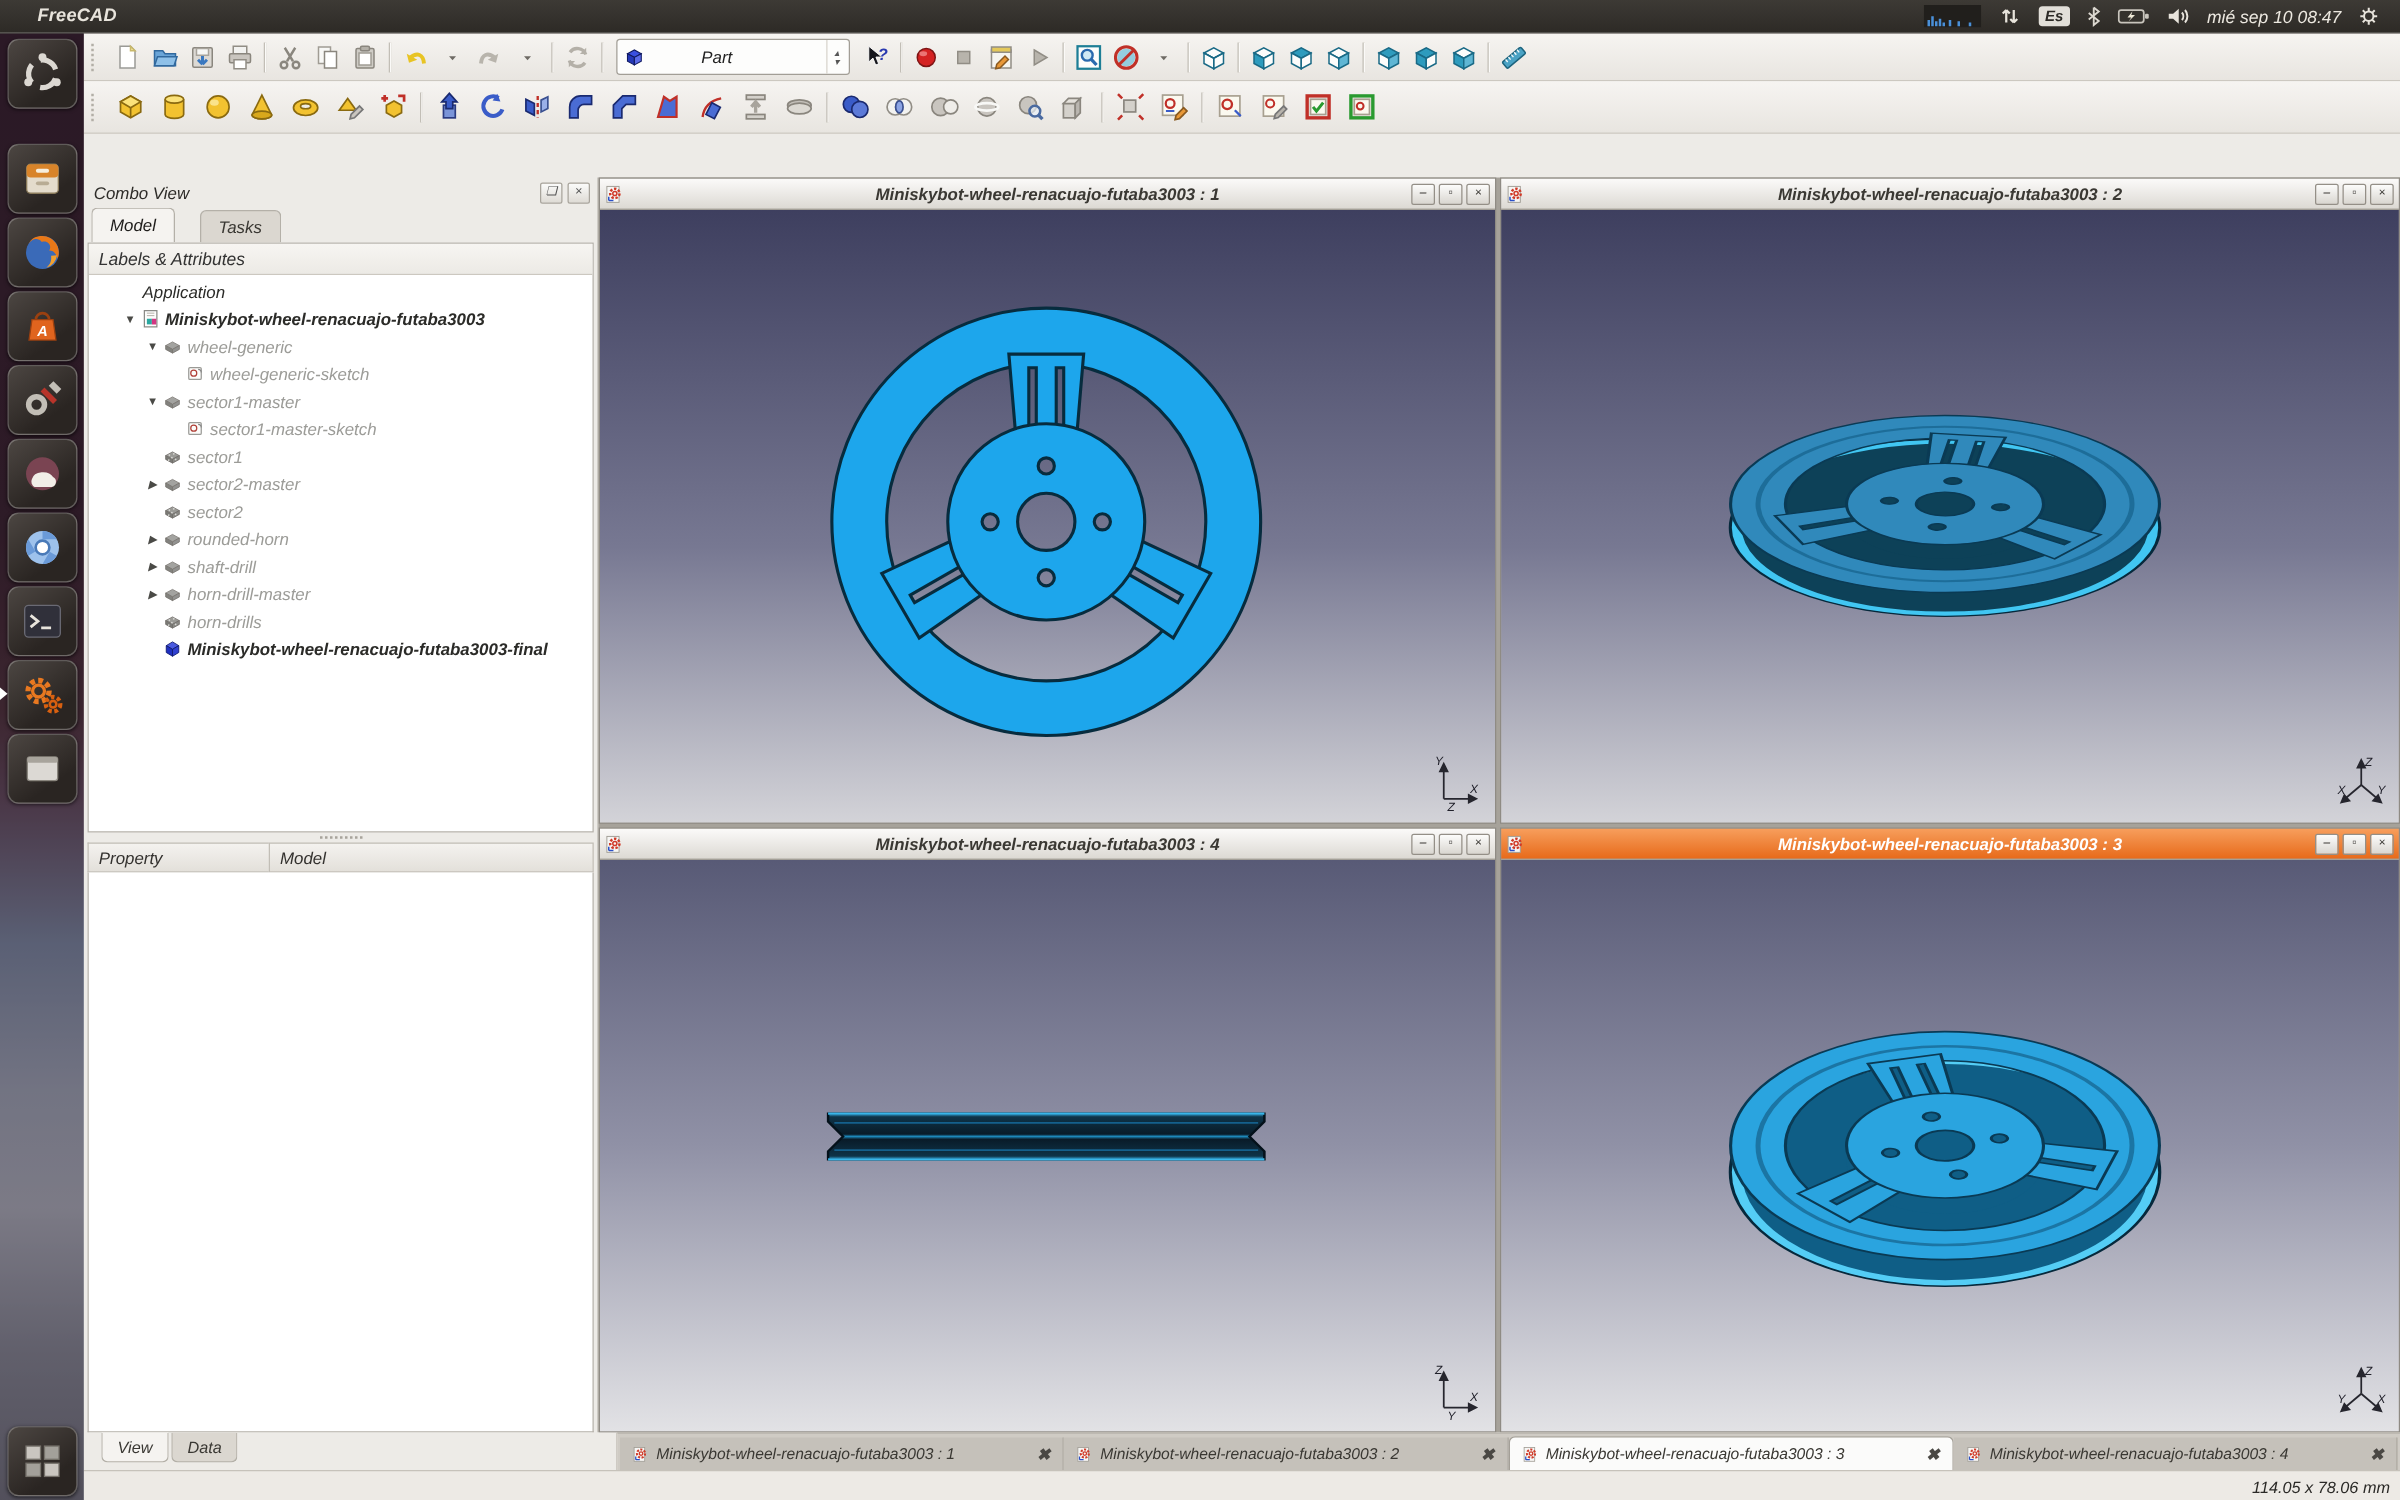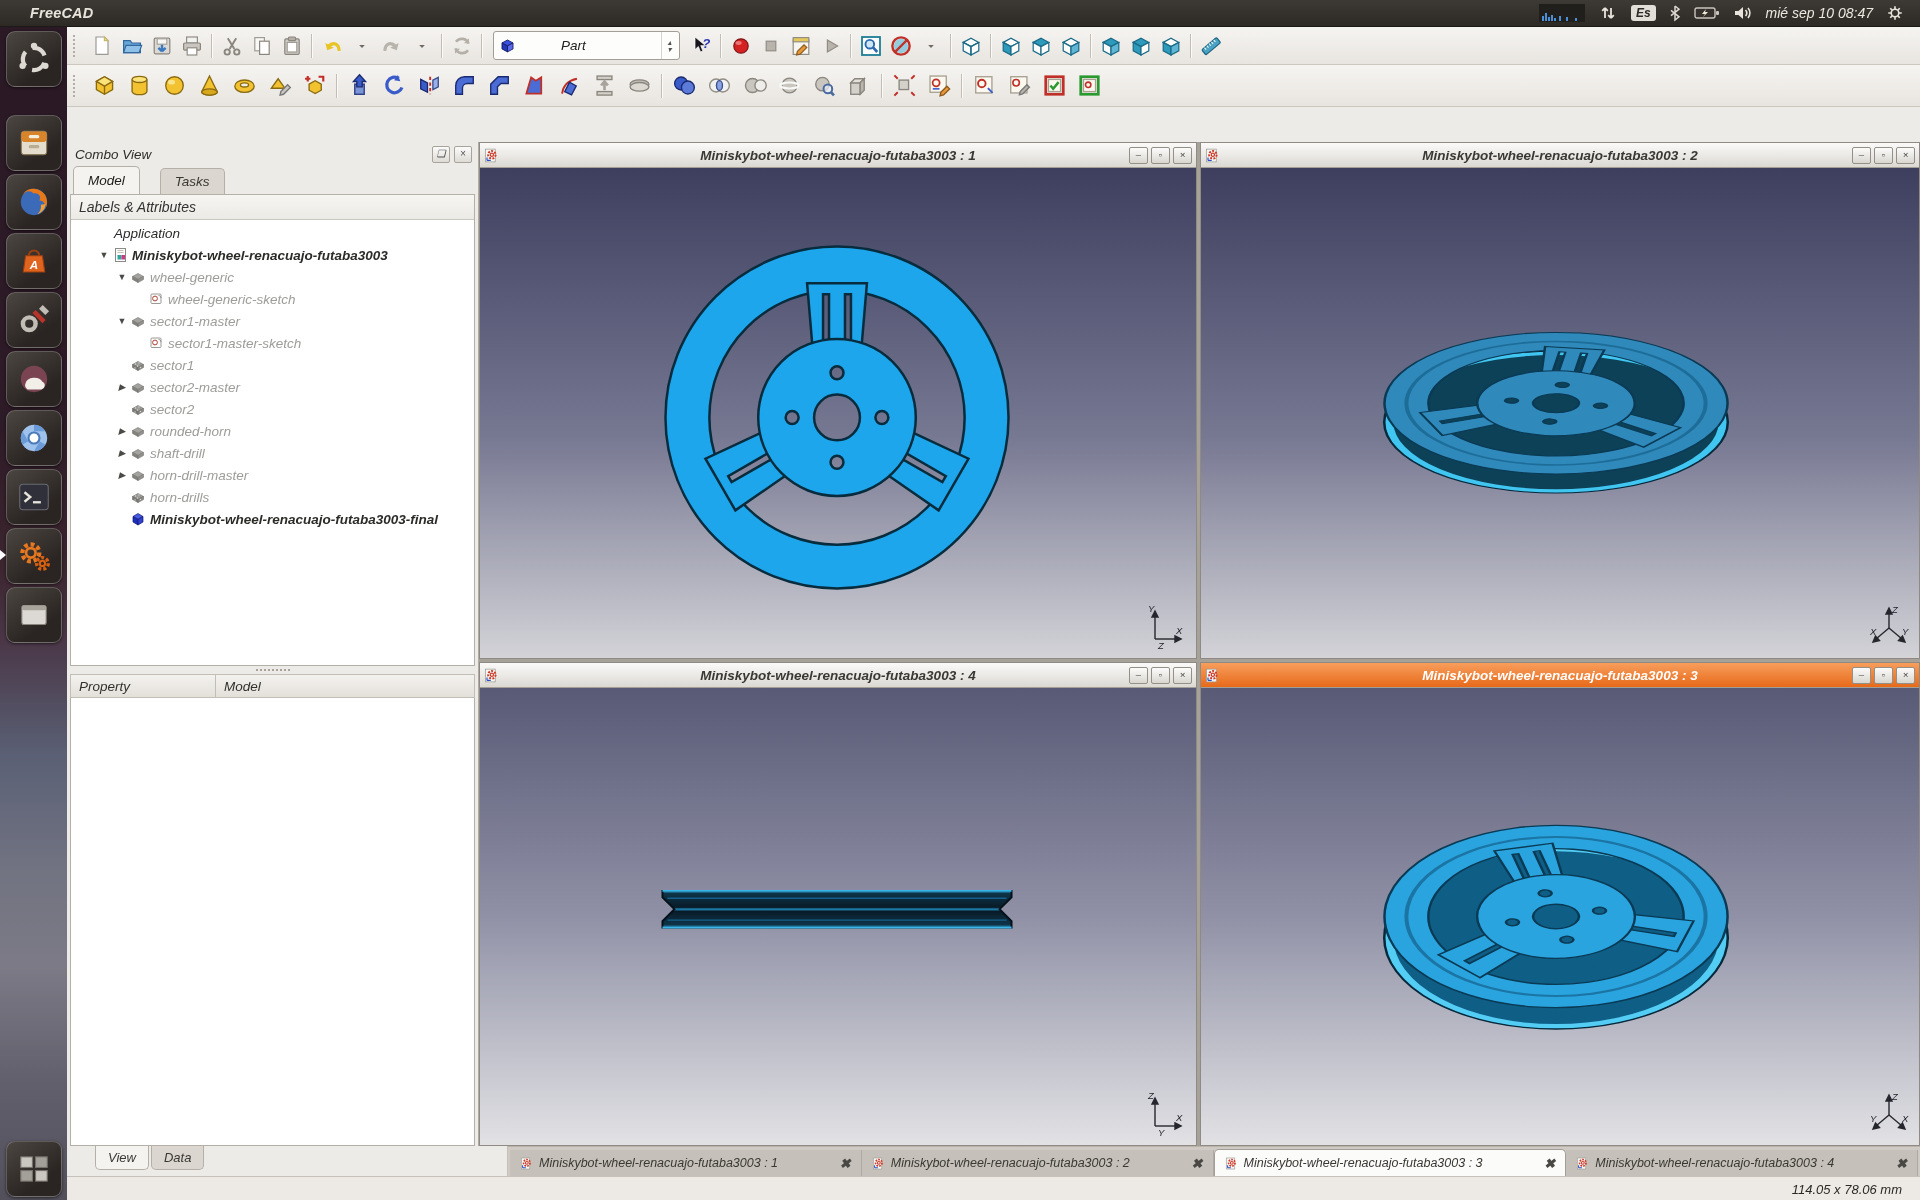--- a/index.html
+++ b/index.html
@@ -79,33 +79,33 @@
   .wtitlebar.active .wtitle{color:#ffffff;}
   .wbtns{margin-left:auto;display:flex;gap:3px;z-index:2;}
   .wbtn{width:17px;height:15px;border:1px solid #948f87;border-radius:2px;background:linear-gradient(#fcfcfb,#d9d6d0);
     font-size:9.5px;color:#3c3a36;display:flex;align-items:center;justify-content:center;line-height:1;}
   .viewport{position:relative;flex:1;overflow:hidden;min-height:0;}
   .viewport.vtop{background:linear-gradient(180deg,#3e3f5f 0%,#777892 55%,#d3d3d8 100%);}
   .viewport.vbot{background:linear-gradient(180deg,#585a76 0%,#9091a6 50%,#e2e2e5 100%);}
   .scene{position:absolute;inset:0;width:100%;height:100%;display:block;}
   .axis{position:absolute;right:10px;bottom:7px;}
   
-  #bottomstrip{height:30px;flex:none;display:flex;padding-left:14px;}
+  #bottomstrip{height:30px;flex:none;display:flex;}
   #panel-tabs{width:412px;flex:none;background:#edebe7;display:flex;align-items:flex-start;padding-left:14px;gap:2px;border-right:1px solid #c4c0b8;}
   .ptab{height:23px;padding:0 12px;display:flex;align-items:center;font-size:13px;color:#3a3833;
     border:1px solid #b4b0a8;border-top:none;border-radius:0 0 5px 5px;background:#dbd7d0;}
   .ptab.active{background:#f5f3f0;}
   #wtabs{flex:1;background:#cfcbc4;border-top:1px solid #b8b4ac;display:flex;align-items:flex-end;padding:0 2px;min-width:0;}
   .wtab{height:26px;display:flex;align-items:center;gap:6px;padding:0 10px;font-size:12.5px;color:#3a3833;
     background:#c5c1ba;border-right:1px solid #aeaaa2;white-space:nowrap;overflow:hidden;max-width:352px;flex:1;}
   .wtab.active{background:#fbfbfa;border:1px solid #a39f97;border-bottom:none;border-radius:5px 5px 0 0;}
   .wtab .tclose{font-weight:bold;color:#4a4844;font-size:13px;margin-left:auto;}
   #statusbar{height:24px;flex:none;background:#edeae5;border-top:1px solid #c6c2ba;display:flex;align-items:center;font-size:13px;color:#2b2a27;}
   #statusbar .smsg{margin-left:8px;}
-  #statusbar .sdim{margin-left:auto;margin-right:18px;}
+  #statusbar .sdim{margin-left:auto;margin-right:8px;}
   svg{display:block;}
 </style>
 </head>
 <body>
 
 <div id="screen">
   <div id="topbar">
     <span class="apptitle">FreeCAD</span>
     <div id="tray">
         <div class="trayitem">

